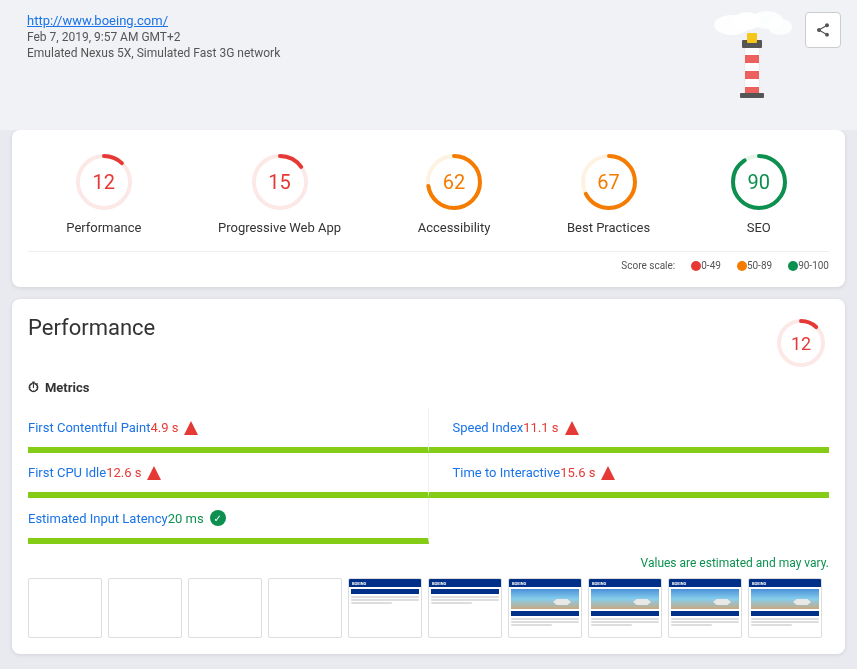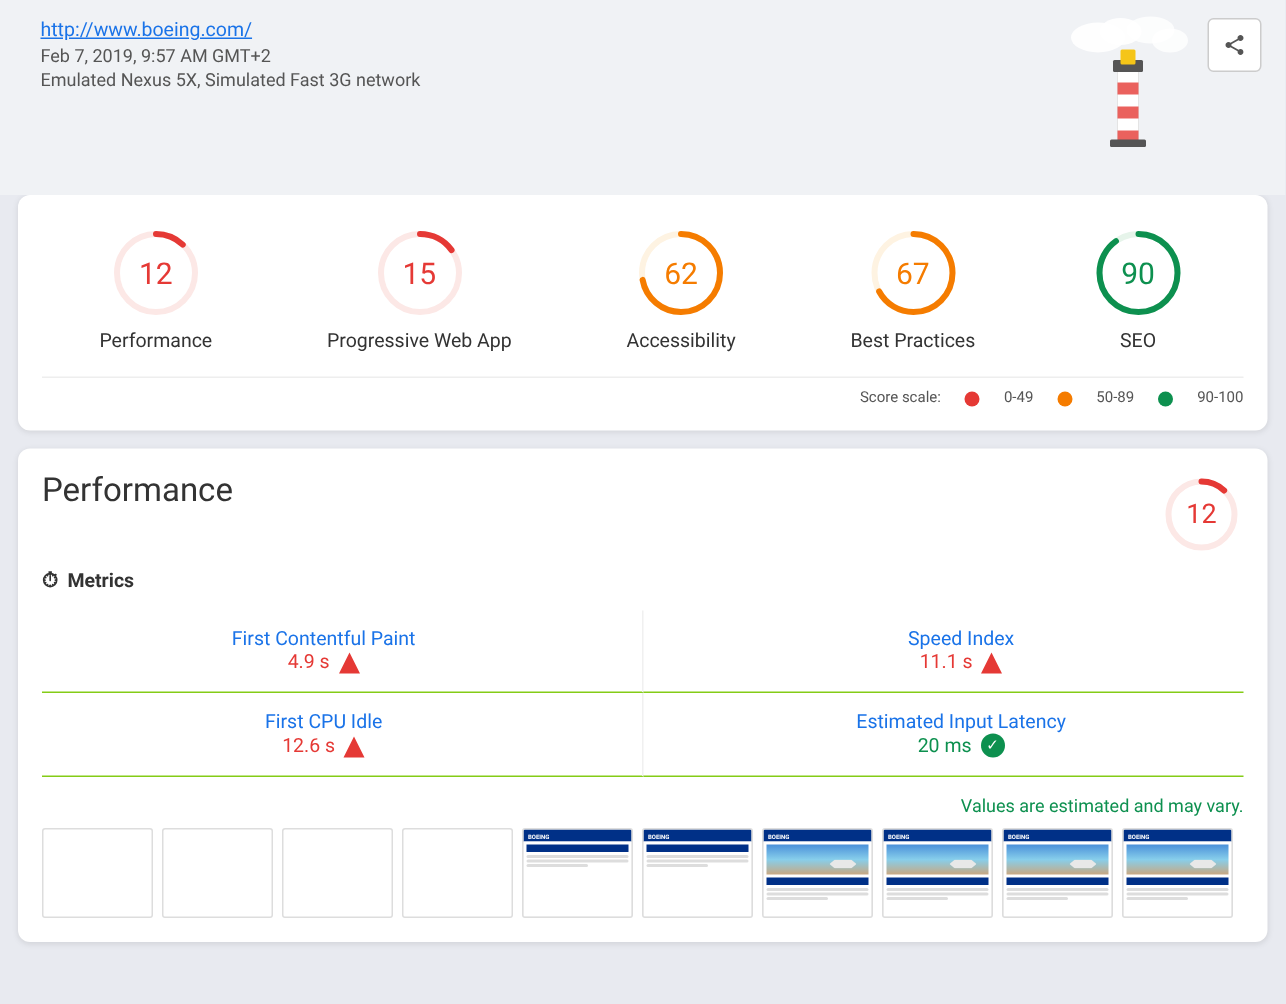--- a/index.html
+++ b/index.html
@@ -105,21 +105,21 @@
       align-items: center;
       gap: 16px;
       font-size: 10px;
       color: #555;
       padding-top: 8px;
       border-top: 1px solid #eee;
     }
     .scale-item {
       display: flex;
       align-items: center;
-      gap: 16px;
+      gap: 0;
     }
     .dot {
       width: 10px;
       height: 10px;
       border-radius: 50%;
       display: inline-block;
     }
 
     
     .perf-section {
@@ -170,25 +170,24 @@
       font-size: 14px;
     }
 
     .metrics-grid {
       display: grid;
       grid-template-columns: 1fr 1fr;
       gap: 0;
     }
     .metric-row {
       display: flex;
-      justify-content: space-between;
+      justify-content: flex-start;
       align-items: center;
       padding: 12px 16px 12px 0;
-      border-bottom: 1px solid #84cc16;
-      flex-direction: column;
+      border-bottom: 6px solid #84cc16;
     }
     .metric-row:nth-child(odd) {
       padding-right: 24px;
       border-right: 1px solid #f0f0f0;
     }
     .metric-row:nth-child(even) {
       padding-left: 24px;
       padding-right: 0;
     }
     .metric-name {
@@ -450,20 +449,27 @@
       </span>
     </div>
       <div class="metric-row">
       <span class="metric-name">First CPU Idle</span>
       <span class="metric-value-group">
         <span class="metric-value red">12.6 s</span>
         <span style="width:0;height:0;border-left:7px solid transparent;border-right:7px solid transparent;border-bottom:14px solid #e53935;display:inline-block;"></span>
       </span>
     </div>
       <div class="metric-row">
+      <span class="metric-name">Time to Interactive</span>
+      <span class="metric-value-group">
+        <span class="metric-value red">15.6 s</span>
+        <span class="warn-icon" style="width:0;height:0;border-left:7px solid transparent;border-right:7px solid transparent;border-bottom:14px solid #e53935;display:inline-block;background:none;clip-path:none;"></span>
+      </span>
+    </div>
+      <div class="metric-row">
       <span class="metric-name">Estimated Input Latency</span>
       <span class="metric-value-group">
         <span class="metric-value green">20 ms</span>
         <span class="check-icon">✓</span>
       </span>
     </div>
     </div>
 
   <div class="filmstrip-note">Values are estimated and may vary.</div>
 

